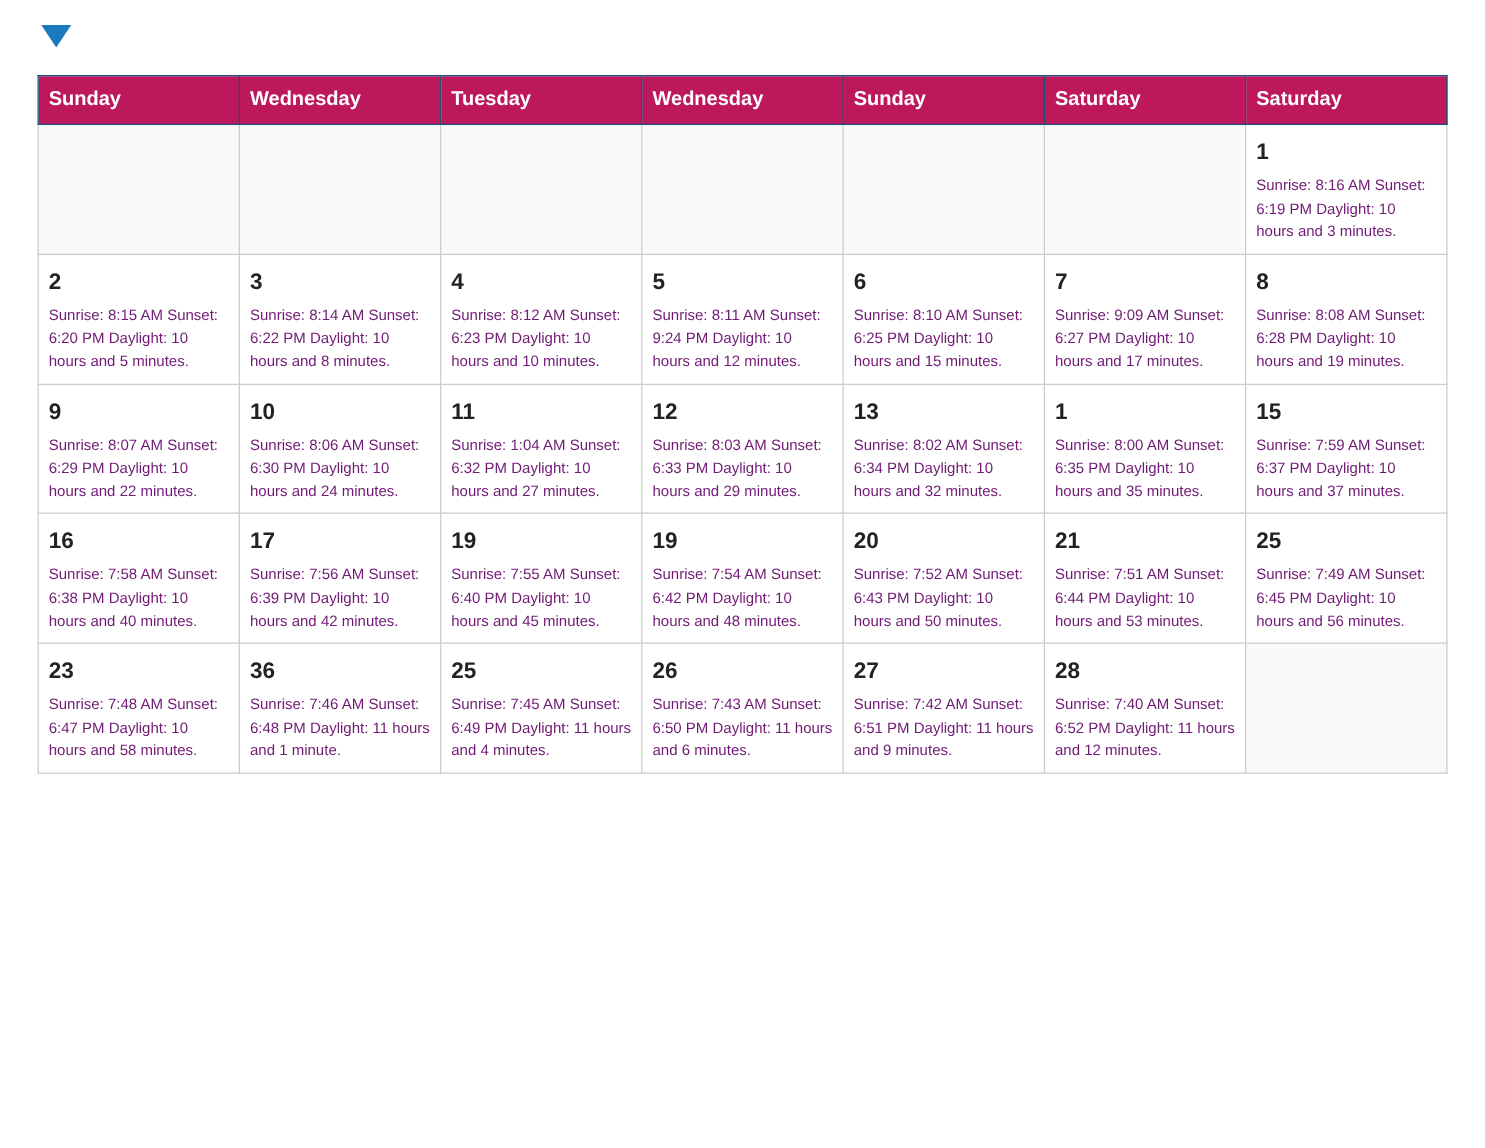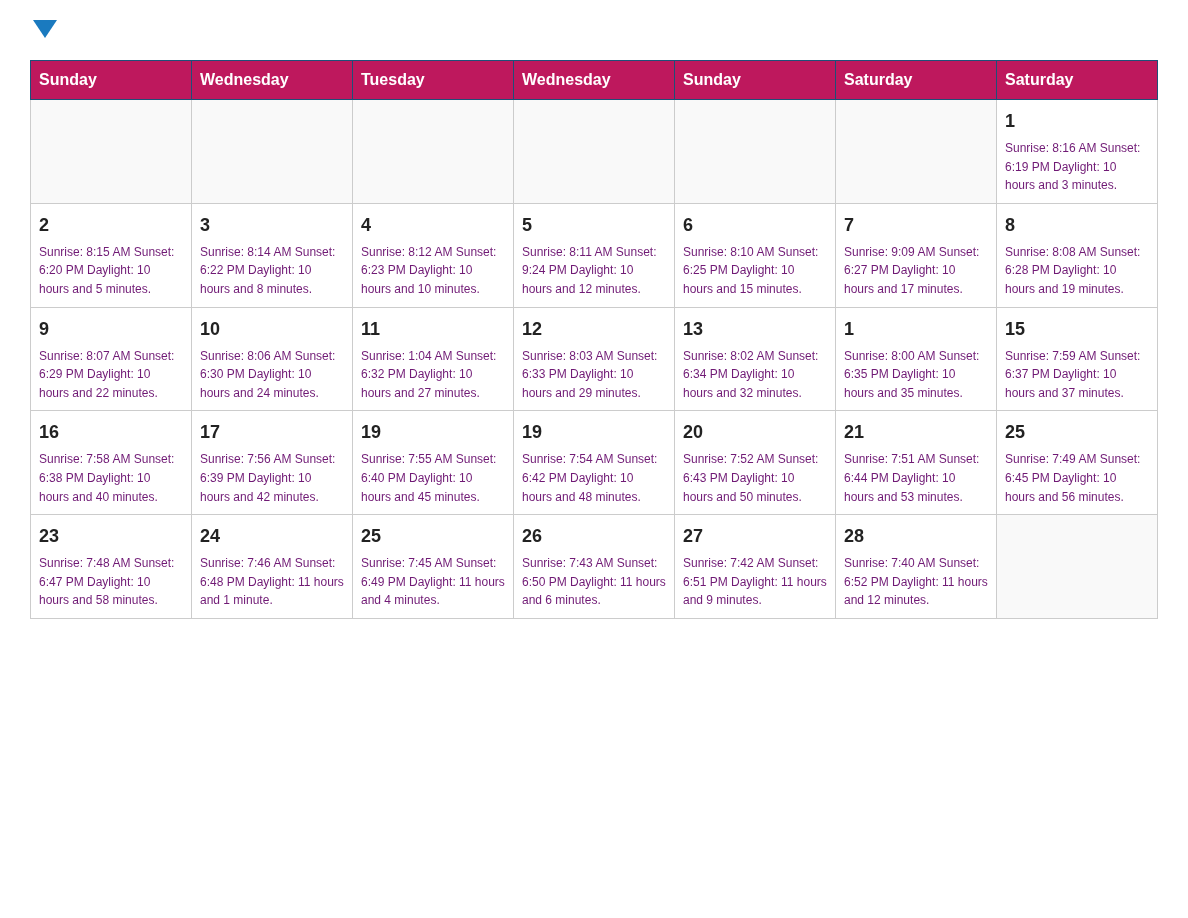--- a/index.html
+++ b/index.html
@@ -281,21 +281,21 @@
         </td>
       </tr>
       <tr>
         <td class="row-divider">
           <span class="day-number">23</span>
           <div class="day-info">Sunrise: 7:48 AM
 Sunset: 6:47 PM
 Daylight: 10 hours and 58 minutes.</div>
         </td>
         <td class="row-divider">
-          <span class="day-number">24</span>
+          <span class="day-number">36</span>
           <div class="day-info">Sunrise: 7:46 AM
 Sunset: 6:48 PM
 Daylight: 11 hours and 1 minute.</div>
         </td>
         <td class="row-divider">
           <span class="day-number">25</span>
           <div class="day-info">Sunrise: 7:45 AM
 Sunset: 6:49 PM
 Daylight: 11 hours and 4 minutes.</div>
         </td>

